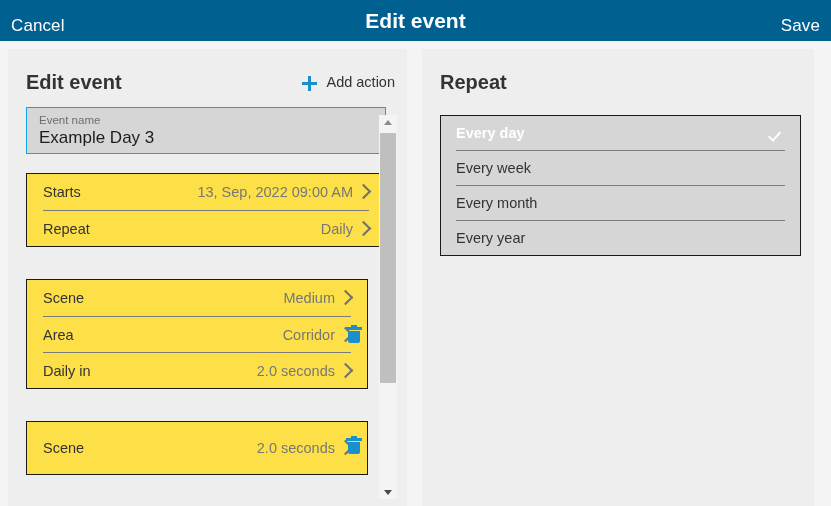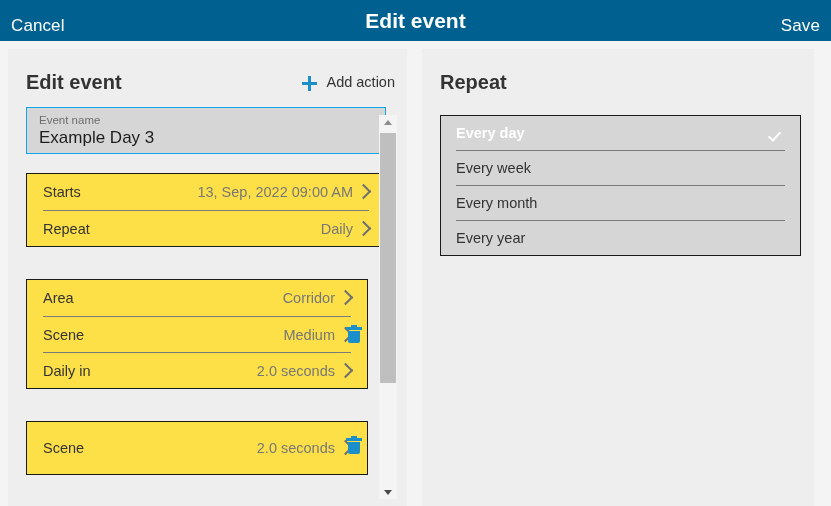--- a/index.html
+++ b/index.html
@@ -351,30 +351,30 @@
             <span class="row-value-wrap">
               <span class="row-value">Daily</span>
               <span class="chevron"></span>
             </span>
           </div>
         </div>
 
         <div class="action-block" style="margin-top:32px;">
           <div class="card">
             <div class="field-row">
-              <span class="row-label">Area</span>
+              <span class="row-label">Scene</span>
               <span class="row-value-wrap">
-                <span class="row-value">Corridor</span>
+                <span class="row-value">Medium</span>
                 <span class="chevron"></span>
               </span>
             </div>
             <div class="field-row">
-              <span class="row-label">Scene</span>
+              <span class="row-label">Area</span>
               <span class="row-value-wrap">
-                <span class="row-value">Medium</span>
+                <span class="row-value">Corridor</span>
                 <span class="chevron"></span>
               </span>
             </div>
             <div class="field-row">
               <span class="row-label">Daily in</span>
               <span class="row-value-wrap">
                 <span class="row-value">2.0 seconds</span>
                 <span class="chevron"></span>
               </span>
             </div>

